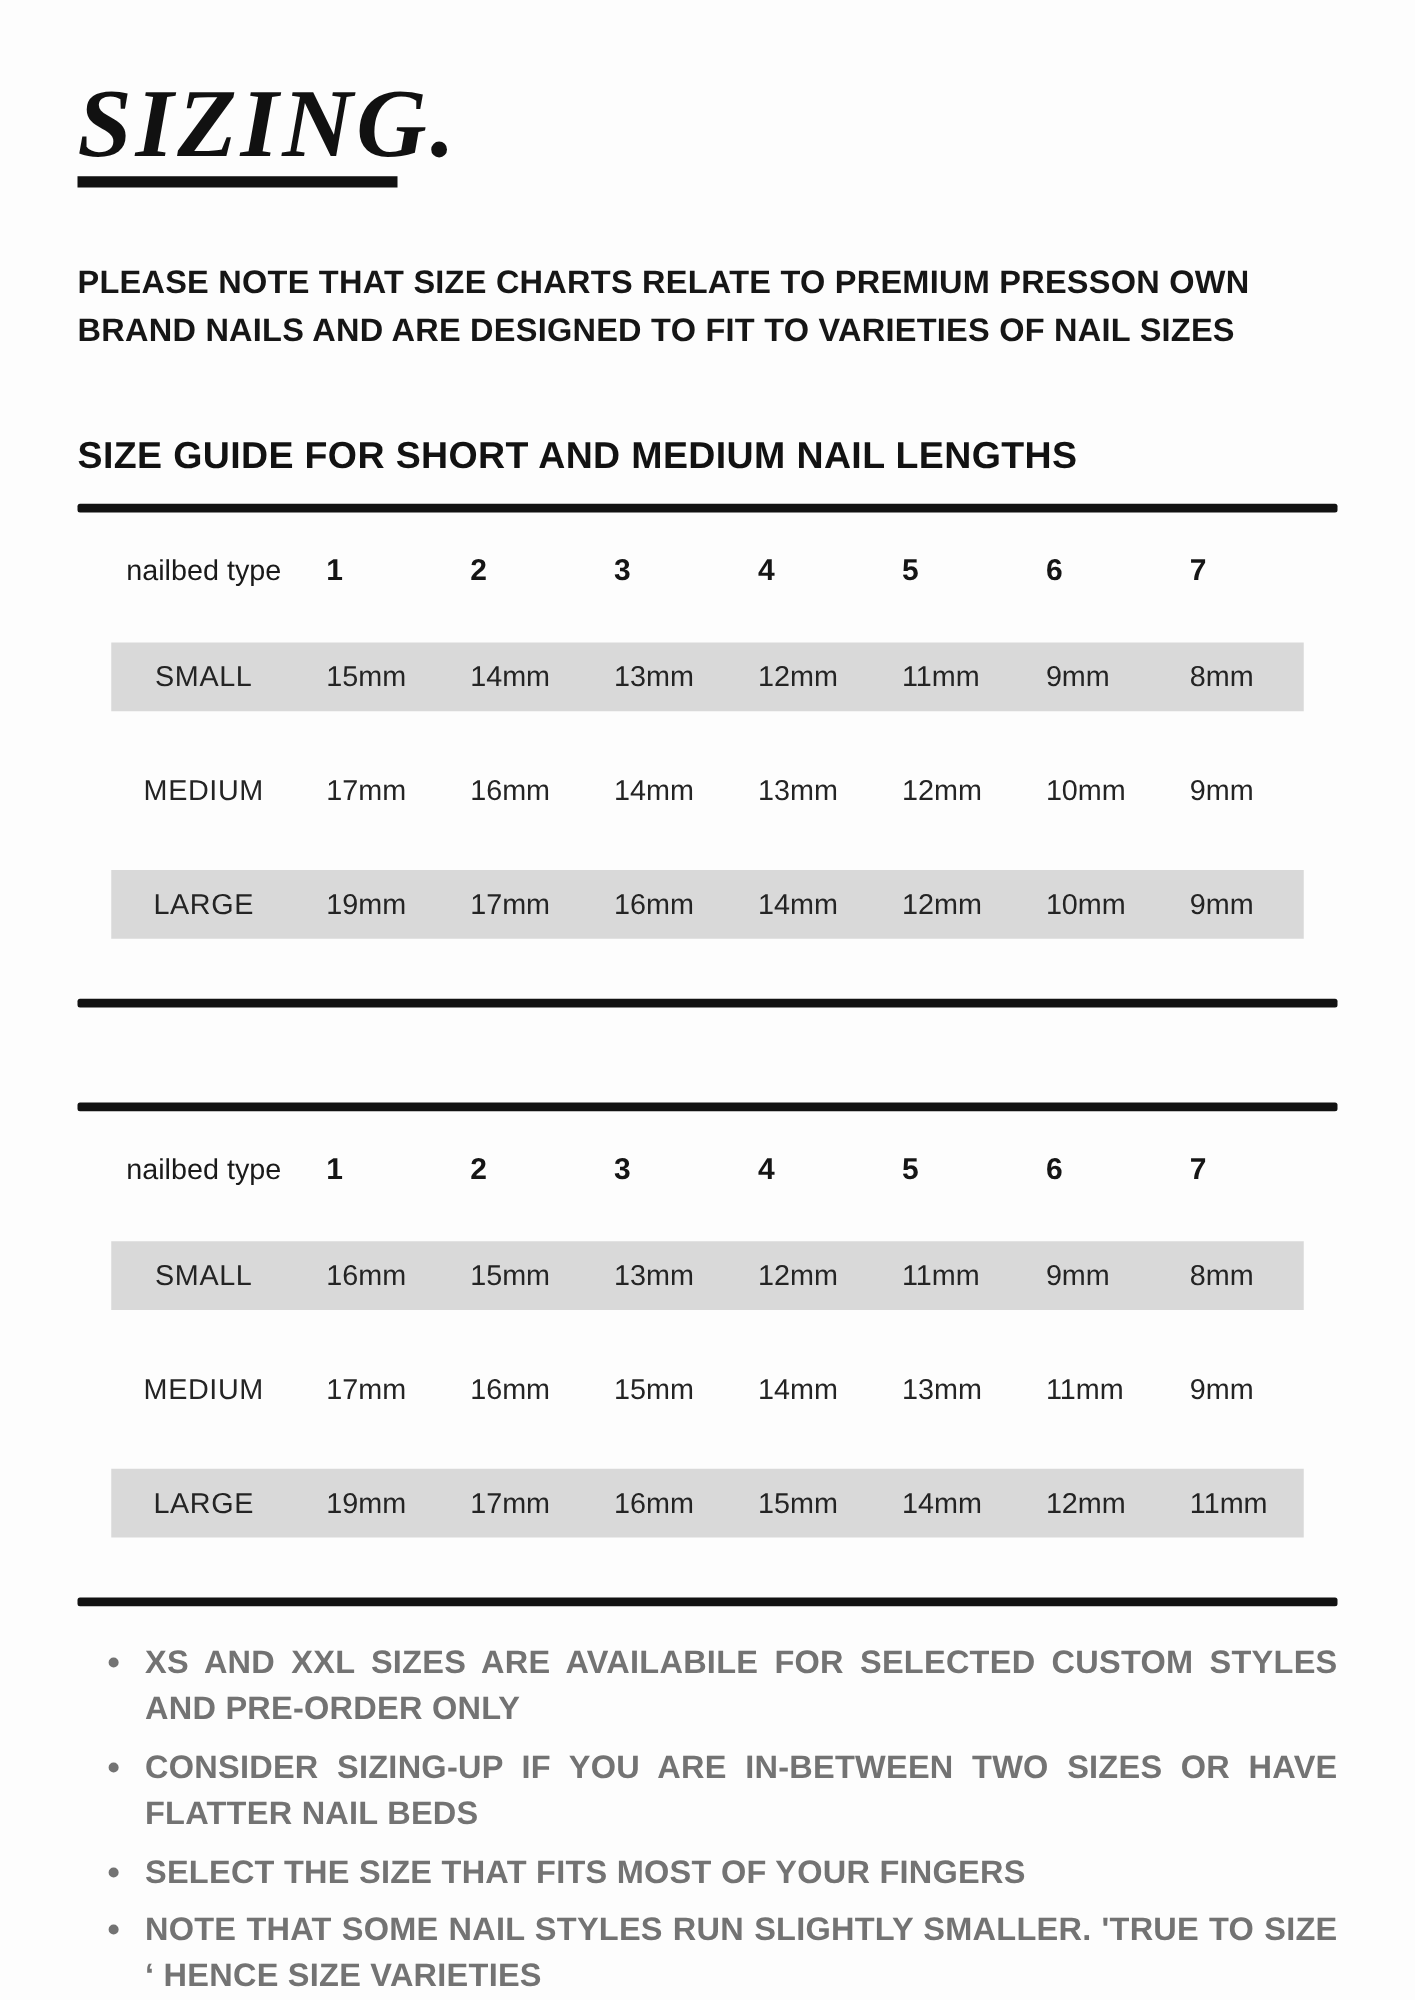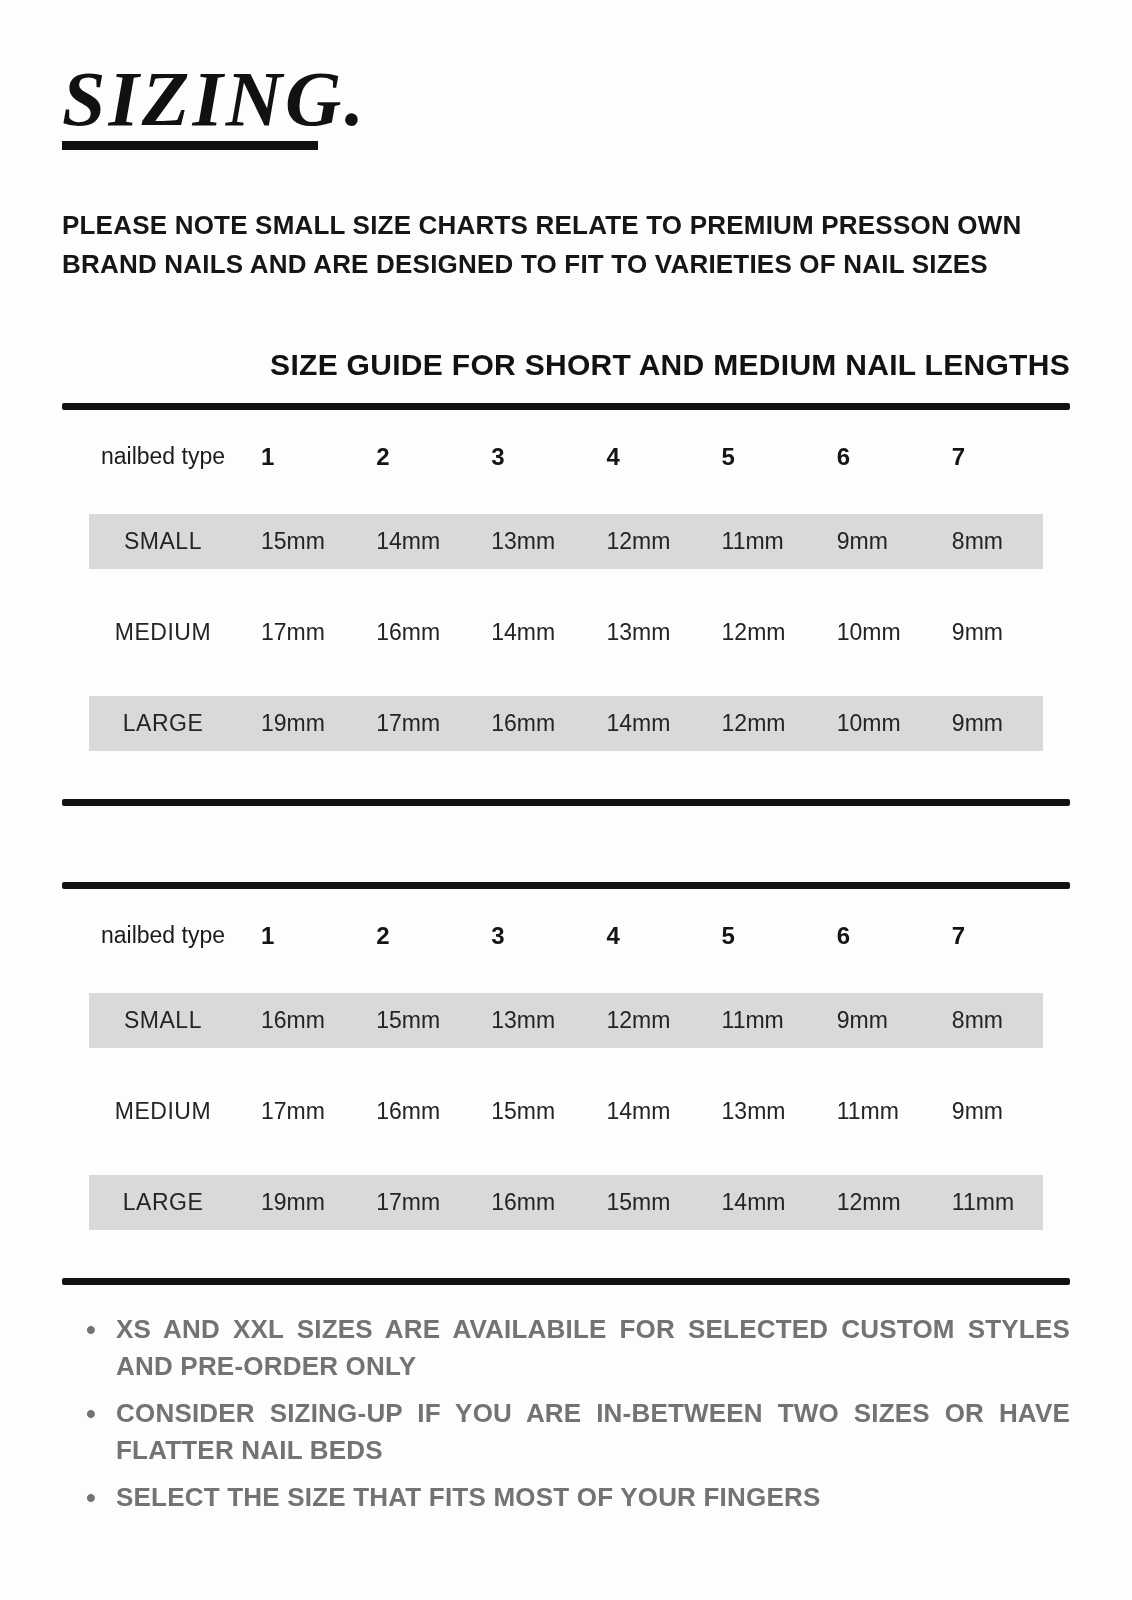--- a/index.html
+++ b/index.html
@@ -46,21 +46,21 @@
     line-height: 1.5;
     letter-spacing: 0.2px;
     color: #161616;
     max-width: 1010px;
   }
 
   .size-section { margin-top: 64px; }
   .size-section.second { margin-top: 76px; }
 
   .section-title {
-    text-align: right;
+    text-align: left;
     font-size: 30px;
     font-weight: 700;
     letter-spacing: 0.3px;
     color: #121212;
   }
 
   .rule {
     margin-top: 21px;
     height: 7px;
     background: #121212;
@@ -133,21 +133,21 @@
     font-size: 28px;
   }
 </style>
 </head>
 <body>
 
 <div class="page">
 
   <h1 class="title">SIZING.</h1>
 
-  <p class="note">PLEASE NOTE SMALL SIZE CHARTS RELATE TO PREMIUM PRESSON OWN BRAND NAILS AND ARE DESIGNED TO FIT TO VARIETIES OF NAIL SIZES</p>
+  <p class="note">PLEASE NOTE THAT SIZE CHARTS RELATE TO PREMIUM PRESSON OWN BRAND NAILS AND ARE DESIGNED TO FIT TO VARIETIES OF NAIL SIZES</p>
 
   
   <section class="size-section">
     <h2 class="section-title">SIZE GUIDE FOR SHORT AND MEDIUM NAIL LENGTHS</h2>
     <div class="rule top"></div>
 
     <div class="size-table">
       <div class="row header-row">
         <div class="cell label-cell header-label">nailbed type</div>
         <div class="cell num">1</div>
@@ -246,15 +246,16 @@
       </div>
     </div>
 
     <div class="rule bottom"></div>
   </section>
 
   <ul class="notes">
     <li>XS AND XXL SIZES ARE AVAILABILE FOR SELECTED CUSTOM STYLES AND PRE-ORDER ONLY</li>
     <li>CONSIDER SIZING-UP IF YOU ARE IN-BETWEEN TWO SIZES OR HAVE FLATTER NAIL BEDS</li>
     <li>SELECT THE SIZE THAT FITS MOST OF YOUR FINGERS</li>
+    <li>NOTE THAT SOME NAIL STYLES RUN SLIGHTLY SMALLER. 'TRUE TO SIZE ‘ HENCE  SIZE VARIETIES</li>
   </ul>
 
 </div>
 
 </body></html>

